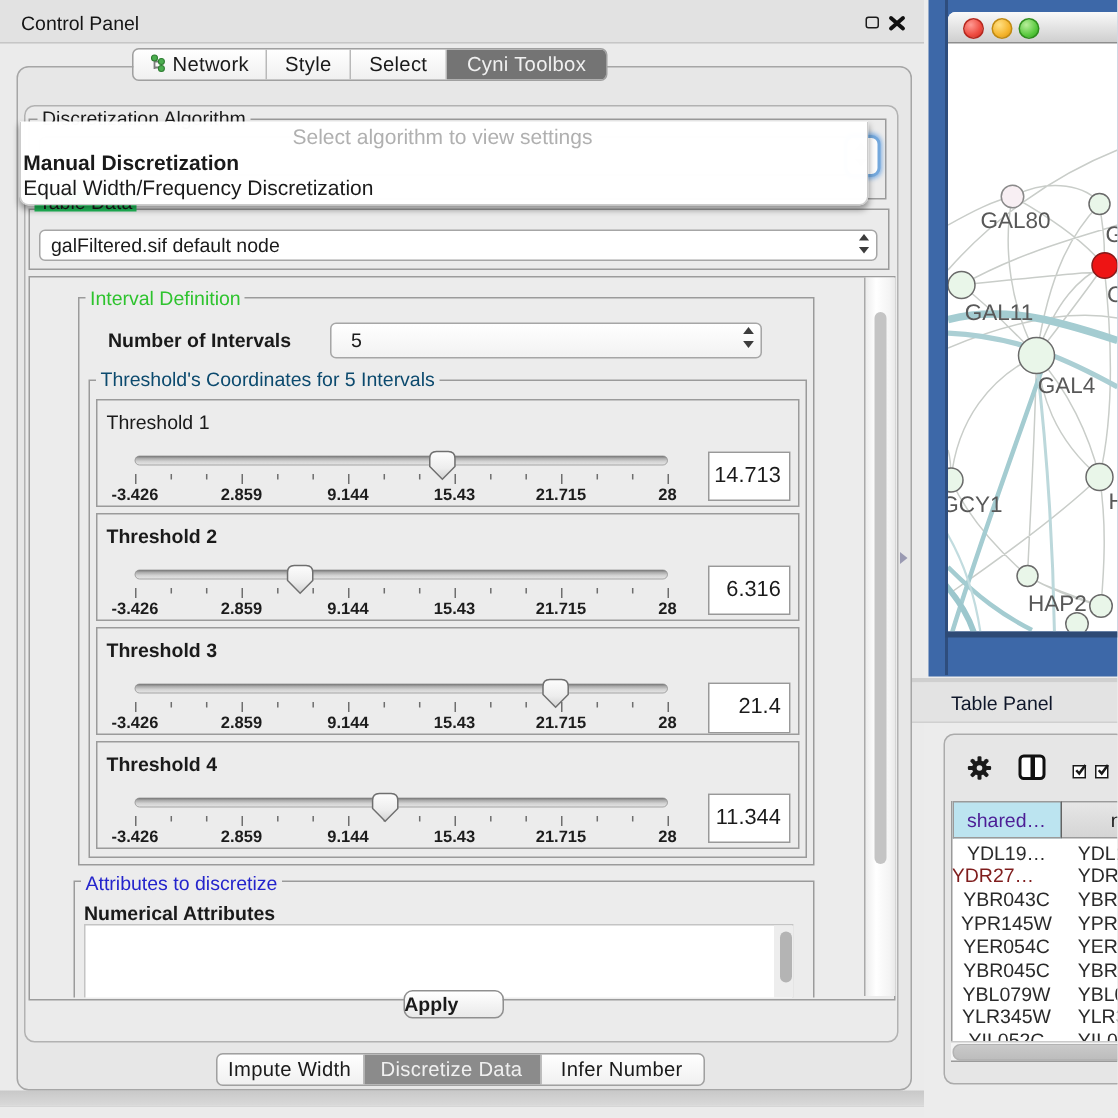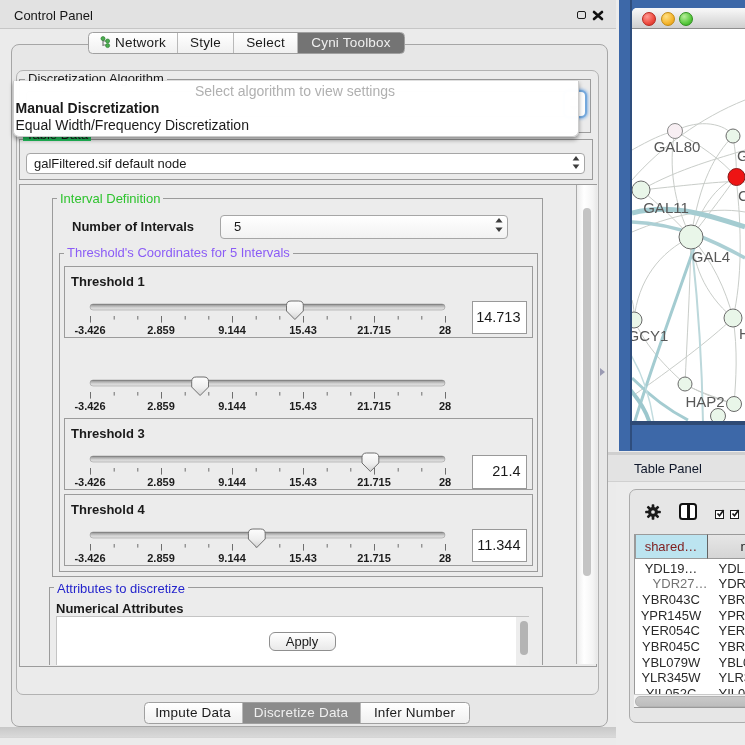--- a/index.html
+++ b/index.html
@@ -61,51 +61,55 @@
 <div class="abs" style="left:52px;top:197.5px;width:489px;height:377px;border:1px solid #9b9b9b"></div>
 <div class="gtitle" style="left:57px;top:192px;color:#2ec32e">Interval Definition</div>
 <div class="abs" style="left:72px;top:219px;font-weight:bold">Number of Intervals</div>
 <div class="combo" style="left:220px;top:214.5px;width:286px;height:22px;background:linear-gradient(#ffffff,#f2f2f2)"></div>
 <div class="abs" style="left:234px;top:219px">5</div>
 <svg class="abs" style="left:494px;top:218px" width="10" height="15">
       <path d="M5,0 L8.6,4.6 L1.4,4.6 Z" fill="#3c3c3c"></path>
       <path d="M5,14 L1.4,9.4 L8.6,9.4 Z" fill="#3c3c3c"></path>
     </svg>
 <div class="abs" style="left:59px;top:252.5px;width:477px;height:317px;border:1px solid #9b9b9b"></div>
-<div class="gtitle" style="left:64px;top:246px;color:#8b5cf6">Threshold's Coordinates for 5 Intervals</div>
+<div class="gtitle" style="left:64px;top:246px;color:#0c4a6e">Threshold's Coordinates for 5 Intervals</div>
 <svg width="0" height="0" style="position:absolute">
       <defs>
         <linearGradient id="trk" x1="0" y1="0" x2="0" y2="1">
           <stop offset="0" stop-color="#6f6f6f"></stop>
           <stop offset="0.25" stop-color="#a9a9a9"></stop>
           <stop offset="0.6" stop-color="#d2d2d2"></stop>
           <stop offset="1" stop-color="#e6e6e6"></stop>
         </linearGradient>
         <linearGradient id="thm" x1="0" y1="0" x2="0" y2="1">
           <stop offset="0" stop-color="#fdfdfd"></stop>
           <stop offset="0.6" stop-color="#ededed"></stop>
           <stop offset="1" stop-color="#d2d2d2"></stop>
         </linearGradient>
       </defs>
     </svg>
 <div class="tbox" style="top:266px">
-      <div style="position:absolute;left:6px;top:7px;font-weight:bold">Threshold 1</div>
+      <div style="position:absolute;left:6px;top:7px;font-weight:normal">Threshold 1</div>
       <div class="vbox" style="top:33.5px">14.713</div>
     </div>
     <svg style="position:absolute;left:70px;top:294px" width="400" height="47" font-family="Liberation Sans, sans-serif">
       <rect x="20" y="10" width="355" height="6" rx="3" fill="url(#trk)" stroke="#8f8f8f" stroke-width="0.5"></rect>
       <path d="M20.5,22v6.6 M44.2,22v3.6 M67.8,22v3.6 M91.5,22v6.6 M115.2,22v3.6 M138.8,22v3.6 M162.5,22v6.6 M186.2,22v3.6 M209.8,22v3.6 M233.5,22v6.6 M257.2,22v3.6 M280.8,22v3.6 M304.5,22v6.6 M328.2,22v3.6 M351.8,22v3.6 M375.5,22v6.6" stroke="#6e6e6e" stroke-width="1"></path>
       <text x="20" y="39.5" text-anchor="middle" font-size="11" font-weight="bold" fill="#1c1c1c">-3.426</text>
       <text x="91" y="39.5" text-anchor="middle" font-size="11" font-weight="bold" fill="#1c1c1c">2.859</text>
       <text x="162" y="39.5" text-anchor="middle" font-size="11" font-weight="bold" fill="#1c1c1c">9.144</text>
       <text x="233" y="39.5" text-anchor="middle" font-size="11" font-weight="bold" fill="#1c1c1c">15.43</text>
       <text x="304" y="39.5" text-anchor="middle" font-size="11" font-weight="bold" fill="#1c1c1c">21.715</text>
       <text x="375" y="39.5" text-anchor="middle" font-size="11" font-weight="bold" fill="#1c1c1c">28</text>
       <path d="M216.5,11.5 Q216.5,7 221.0,7 L228.8,7 Q233.3,7 233.3,11.5 L233.3,17 L224.9,25.5 L216.5,17 Z" fill="url(#thm)" stroke="#6f6f6f" stroke-width="1"></path>
     </svg>
+<div class="tbox" style="top:342px">
+      <div style="position:absolute;left:6px;top:7px;font-weight:bold">Threshold 2</div>
+      <div class="vbox" style="top:33.5px">6.316</div>
+    </div>
     <svg style="position:absolute;left:70px;top:370px" width="400" height="47" font-family="Liberation Sans, sans-serif">
       <rect x="20" y="10" width="355" height="6" rx="3" fill="url(#trk)" stroke="#8f8f8f" stroke-width="0.5"></rect>
       <path d="M20.5,22v6.6 M44.2,22v3.6 M67.8,22v3.6 M91.5,22v6.6 M115.2,22v3.6 M138.8,22v3.6 M162.5,22v6.6 M186.2,22v3.6 M209.8,22v3.6 M233.5,22v6.6 M257.2,22v3.6 M280.8,22v3.6 M304.5,22v6.6 M328.2,22v3.6 M351.8,22v3.6 M375.5,22v6.6" stroke="#6e6e6e" stroke-width="1"></path>
       <text x="20" y="39.5" text-anchor="middle" font-size="11" font-weight="bold" fill="#1c1c1c">-3.426</text>
       <text x="91" y="39.5" text-anchor="middle" font-size="11" font-weight="bold" fill="#1c1c1c">2.859</text>
       <text x="162" y="39.5" text-anchor="middle" font-size="11" font-weight="bold" fill="#1c1c1c">9.144</text>
       <text x="233" y="39.5" text-anchor="middle" font-size="11" font-weight="bold" fill="#1c1c1c">15.43</text>
       <text x="304" y="39.5" text-anchor="middle" font-size="11" font-weight="bold" fill="#1c1c1c">21.715</text>
       <text x="375" y="39.5" text-anchor="middle" font-size="11" font-weight="bold" fill="#1c1c1c">28</text>
       <path d="M121.7,11.5 Q121.7,7 126.2,7 L134.0,7 Q138.5,7 138.5,11.5 L138.5,17 L130.1,25.5 L121.7,17 Z" fill="url(#thm)" stroke="#6f6f6f" stroke-width="1"></path>
@@ -140,23 +144,23 @@
       <text x="375" y="39.5" text-anchor="middle" font-size="11" font-weight="bold" fill="#1c1c1c">28</text>
       <path d="M178.4,11.5 Q178.4,7 182.9,7 L190.7,7 Q195.2,7 195.2,11.5 L195.2,17 L186.8,25.5 L178.4,17 Z" fill="url(#thm)" stroke="#6f6f6f" stroke-width="1"></path>
     </svg>
 <div class="abs" style="left:48.5px;top:587px;width:492px;height:90px;border:1px solid #9b9b9b"></div>
 <div class="gtitle" style="left:54px;top:581.5px;color:#2424cc">Attributes to discretize</div>
 <div class="abs" style="left:56px;top:600.5px;font-weight:bold">Numerical Attributes</div>
 <div class="abs" style="left:56px;top:616px;width:471px;height:60px;background:#fff;border:1px solid #c4c4c4"></div>
 <div class="abs" style="left:515.5px;top:617px;width:13px;height:58px;background:#ededed"></div>
 <div class="abs" style="left:520px;top:621px;width:7.5px;height:34px;background:#b4b4b4;border-radius:4px"></div>
 </div>
-<div class="abs" style="left:268.5px;top:632px;width:65px;height:17px;border:1px solid #8f8f8f;border-radius:6px;background:linear-gradient(#ffffff,#e9e9e9);text-align:center;line-height:17px;font-weight:normal">Apply</div>
+<div class="abs" style="left:268.5px;top:660px;width:65px;height:17px;border:1px solid #8f8f8f;border-radius:6px;background:linear-gradient(#ffffff,#e9e9e9);text-align:left;line-height:17px;font-weight:bold">Apply</div>
 <div class="seg" style="left:143.5px;top:701.5px;height:20px">
-<div style="width:97px">Impute Data</div>
+<div style="width:97px">Impute Width</div>
 <div class="sel" style="width:117px;background:#8b8b8b">Discretize Data</div>
 <div style="width:108px">Infer Number</div>
 </div>
 <div class="abs" style="left:13px;top:80.5px;width:564px;height:55px;background:rgba(255,255,255,0.985);border:1px solid #cccccc;border-top:none;border-radius:0 0 6px 6px;box-shadow:0 2.5px 4px rgba(0,0,0,0.38);z-index:50"></div>
 <div class="abs" style="left:13px;top:82.5px;width:564px;text-align:center;color:#b0b0b0;z-index:51;font-size:14px">Select algorithm to view settings</div>
 <div class="abs" style="left:15.5px;top:100px;font-weight:bold;font-size:14px;z-index:51">Manual Discretization</div>
 <div class="abs" style="left:15.5px;top:117px;font-size:14px;z-index:51">Equal Width/Frequency Discretization</div>
 <div class="abs" style="left:616px;top:0;width:129px;height:745px;background:#ececec"></div>
 <svg class="abs" style="left:598px;top:367px" width="8" height="10">
     <path d="M2,1 L7,5 L2,9 Z" fill="#9a9ab2"></path>
@@ -225,25 +229,25 @@
 <div class="abs" style="left:714.5px;top:510px;width:7px;height:7px;border:1.5px solid #1a1a1a;background:#fff"></div>
 <svg class="abs" style="left:713.5px;top:505.5px" width="13" height="13">
     <path d="M3.5,7.5 L5.5,9.7 L9.6,4" stroke="#1a1a1a" stroke-width="1.7" fill="none"></path>
   </svg>
 <div class="abs" style="left:729.5px;top:510px;width:7px;height:7px;border:1.5px solid #1a1a1a;background:#fff"></div>
 <svg class="abs" style="left:728.5px;top:505.5px" width="13" height="13">
     <path d="M3.5,7.5 L5.5,9.7 L9.6,4" stroke="#1a1a1a" stroke-width="1.7" fill="none"></path>
   </svg>
 <div class="abs" style="left:633.5px;top:534px;width:111.5px;height:160px;background:#fff;overflow:hidden;border-left:1px solid #9a9a9a;box-sizing:border-box">
 
-<div style="position:absolute;left:0;top:0;width:73px;height:25px;background:#bce4f0;border:1px solid #9a9a9a;border-right:1px solid #636363;box-sizing:border-box;text-align:center;line-height:24px;color:#7f1d1d">shared…</div>
+<div style="position:absolute;left:0;top:0;width:73px;height:25px;background:#bce4f0;border:1px solid #9a9a9a;border-right:1px solid #636363;box-sizing:border-box;text-align:center;line-height:24px;color:#4c1d95">shared…</div>
 <div style="position:absolute;left:73px;top:0;width:39px;height:25px;background:linear-gradient(#e6e6e6,#d5d5d5);border:1px solid #9a9a9a;border-left:none;box-sizing:border-box;line-height:24px;padding-left:33px">n</div>
 <div style="position:absolute;left:0;top:26.5px;width:73px;text-align:center;color:#2a2a2a">YDL19…</div>
 <div style="position:absolute;left:84px;top:26.5px;white-space:nowrap;color:#2a2a2a">YDL194W</div>
-<div style="position:absolute;left:0;top:42.2px;width:73px;text-align:right;color:#737373">YDR27…</div>
+<div style="position:absolute;left:0;top:42.2px;width:73px;text-align:left;color:#7f1d1d">YDR27…</div>
 <div style="position:absolute;left:84px;top:42.2px;white-space:nowrap;color:#2a2a2a">YDR277C</div>
 <div style="position:absolute;left:0;top:57.9px;width:73px;text-align:center;color:#2a2a2a">YBR043C</div>
 <div style="position:absolute;left:84px;top:57.9px;white-space:nowrap;color:#2a2a2a">YBR043C</div>
 <div style="position:absolute;left:0;top:73.6px;width:73px;text-align:center;color:#2a2a2a">YPR145W</div>
 <div style="position:absolute;left:84px;top:73.6px;white-space:nowrap;color:#2a2a2a">YPR145W</div>
 <div style="position:absolute;left:0;top:89.3px;width:73px;text-align:center;color:#2a2a2a">YER054C</div>
 <div style="position:absolute;left:84px;top:89.3px;white-space:nowrap;color:#2a2a2a">YER054C</div>
 <div style="position:absolute;left:0;top:105.0px;width:73px;text-align:center;color:#2a2a2a">YBR045C</div>
 <div style="position:absolute;left:84px;top:105.0px;white-space:nowrap;color:#2a2a2a">YBR045C</div>
 <div style="position:absolute;left:0;top:120.7px;width:73px;text-align:center;color:#2a2a2a">YBL079W</div>

